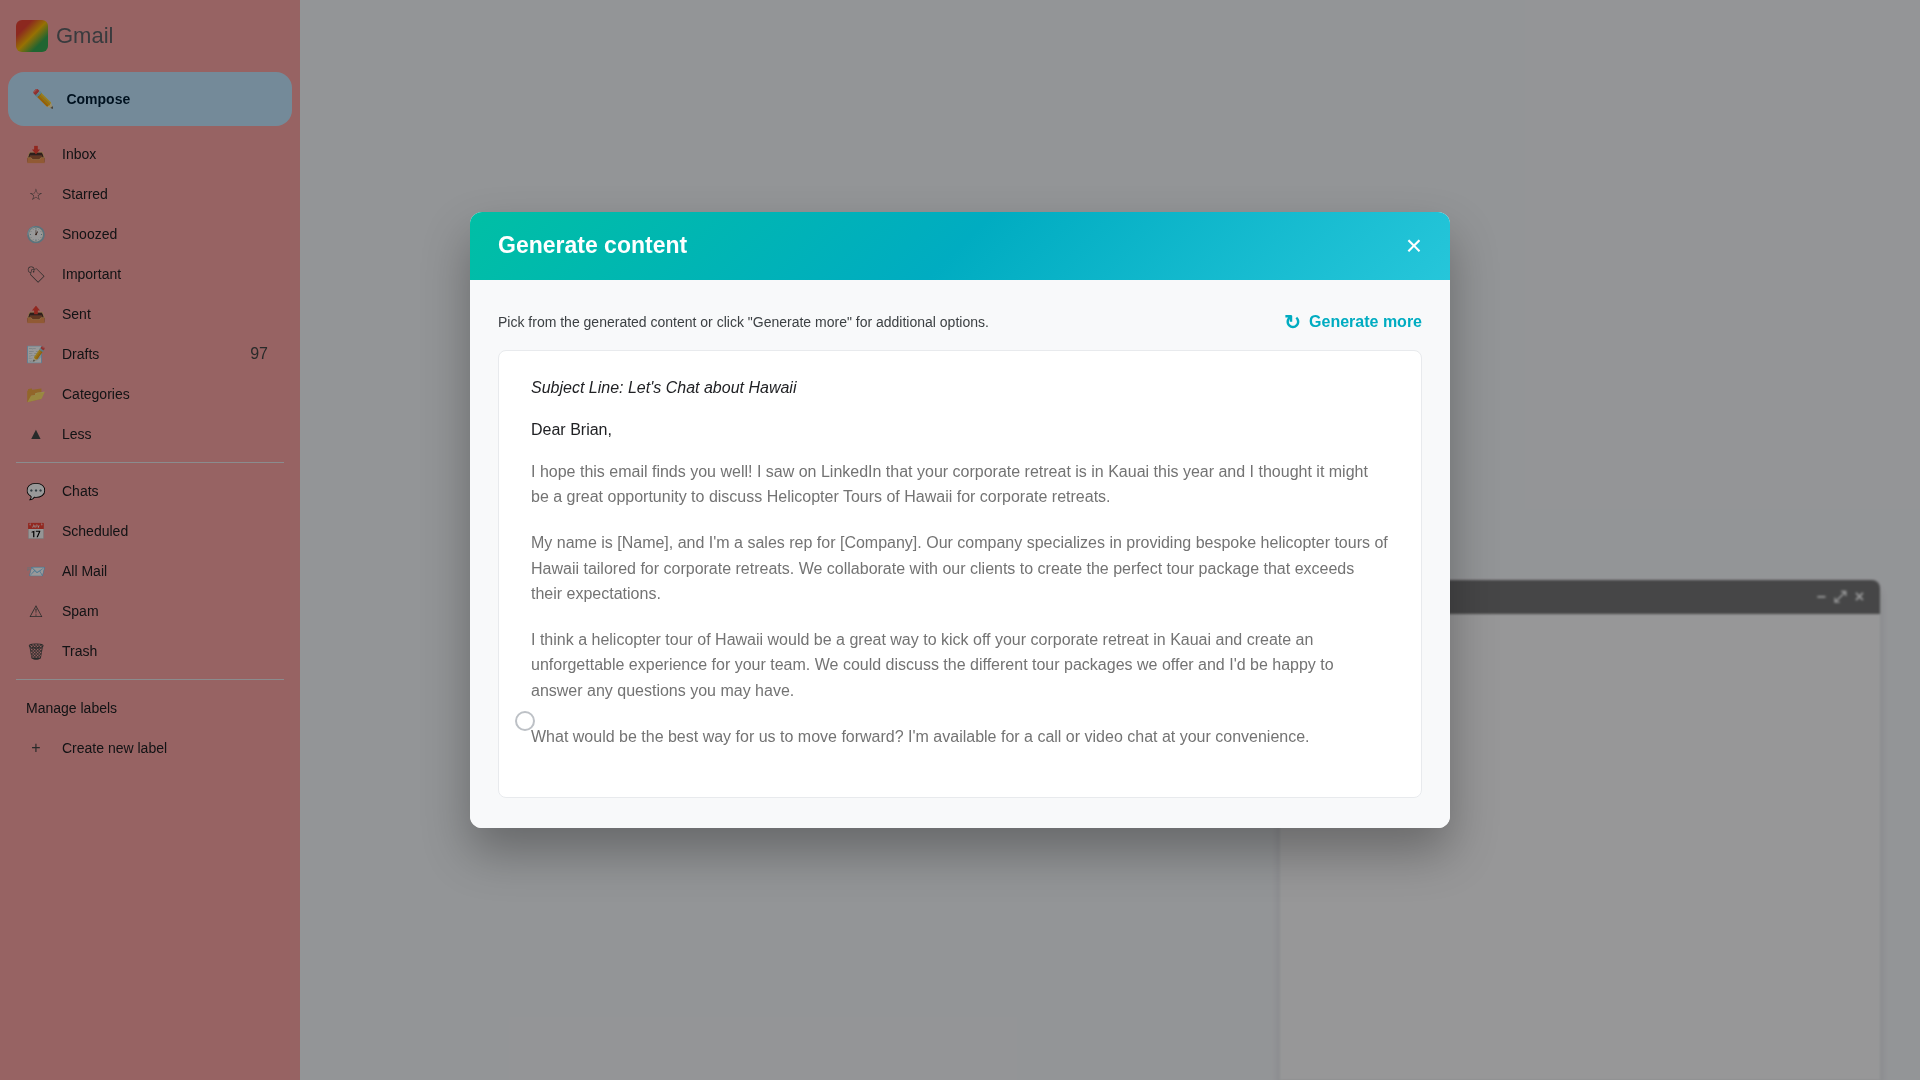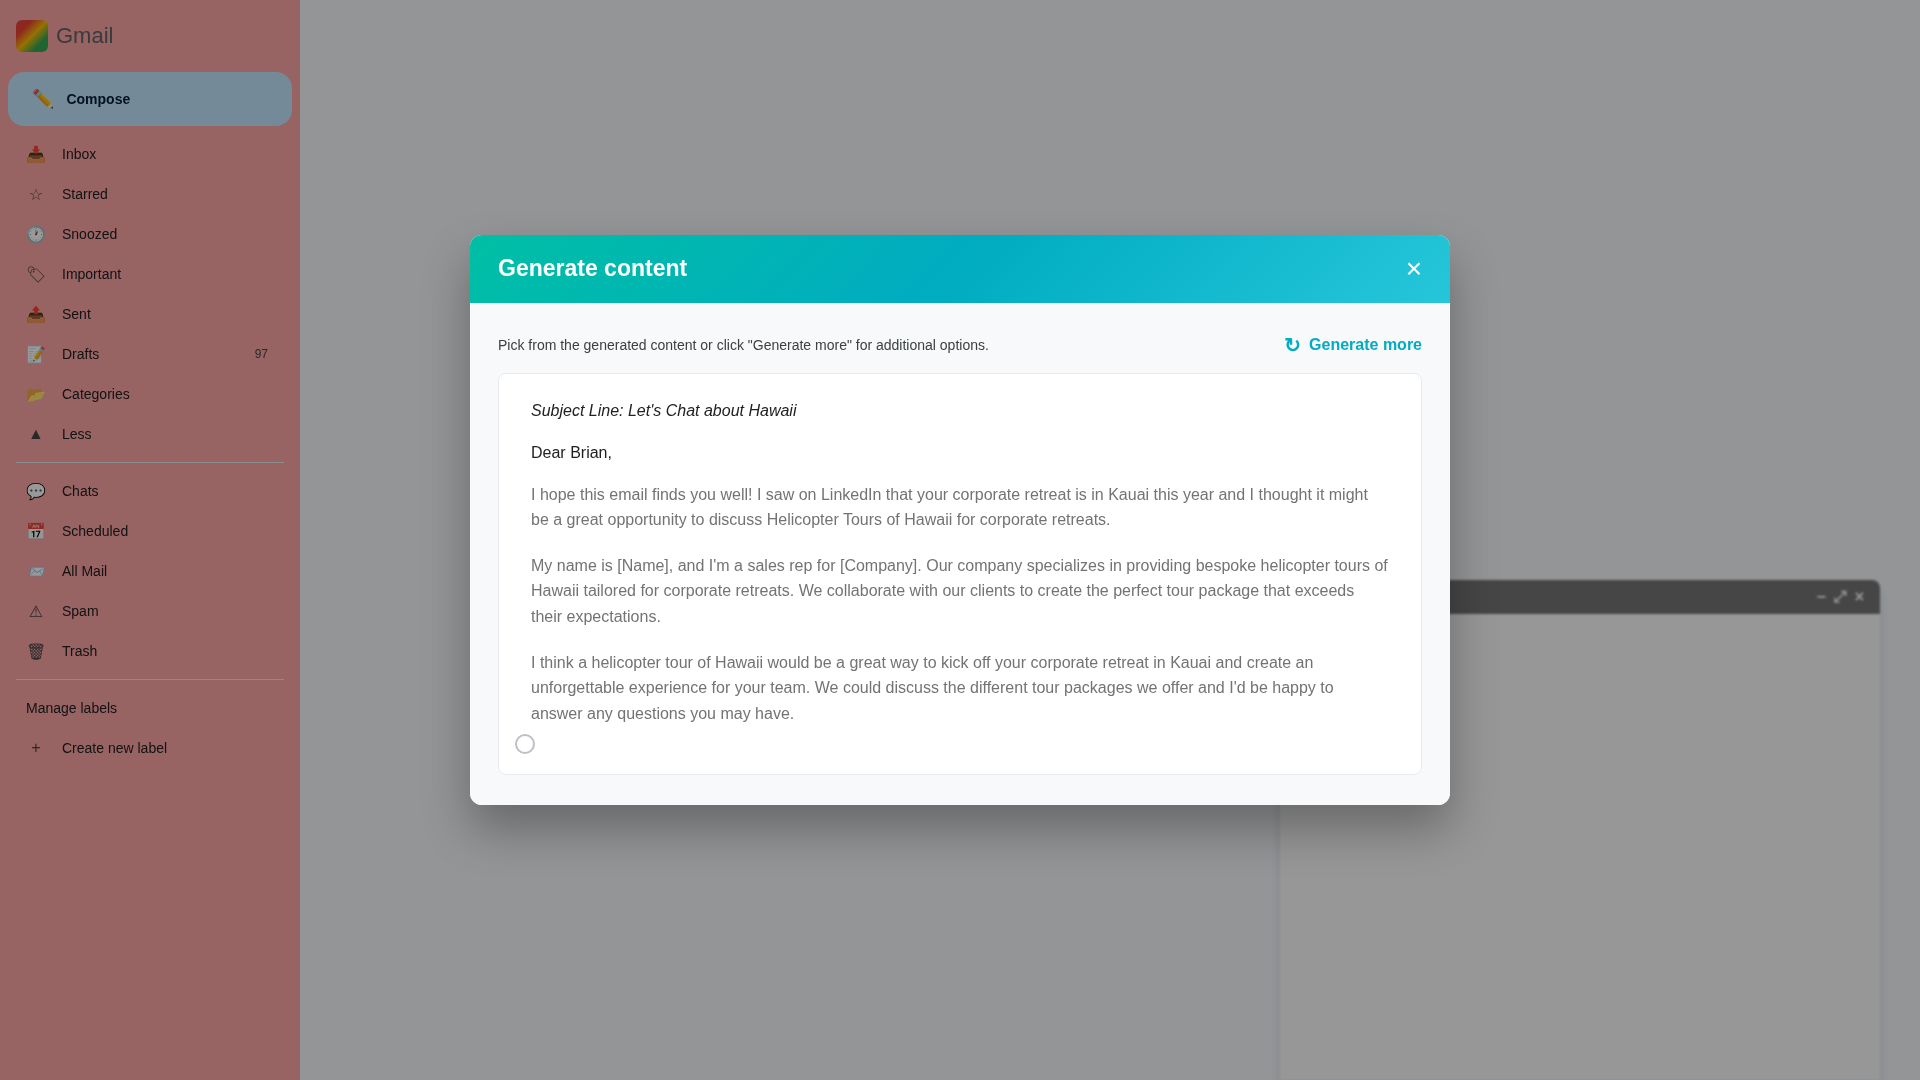--- a/index.html
+++ b/index.html
@@ -71,21 +71,21 @@
       padding: 6px 16px 6px 26px;
       cursor: pointer;
       border-radius: 0 20px 20px 0;
       font-size: 14px;
       color: #202124;
       height: 40px;
       margin-right: 16px;
     }
     .sidebar-item-icon { font-size: 16px; width: 20px; text-align: center; color: #444746; }
     .sidebar-item-label { flex: 1; }
-    .sidebar-item-count { font-size: 12px; color: #444746; }
+    .sidebar-item-count { font-size: 16px; color: #444746; }
 
     .sidebar-divider { height: 1px; background: #e8eaed; margin: 8px 16px; }
 
     
     .main-area {
       flex: 1;
       position: relative;
       filter: blur(1px);
       opacity: 0.7;
     }
@@ -354,20 +354,21 @@
           <p class="email-subject">Subject Line: Let's Chat about Hawaii</p>
 
           <p class="email-greeting">Dear Brian,</p>
 
           <p class="email-paragraph">I hope this email finds you well! I saw on LinkedIn that your corporate retreat is in Kauai this year and I thought it might be a great opportunity to discuss Helicopter Tours of Hawaii for corporate retreats.</p>
 
           <p class="email-paragraph">My name is [Name], and I'm a sales rep for [Company]. Our company specializes in providing bespoke helicopter tours of Hawaii tailored for corporate retreats. We collaborate with our clients to create the perfect tour package that exceeds their expectations.</p>
 
           <p class="email-paragraph">I think a helicopter tour of Hawaii would be a great way to kick off your corporate retreat in Kauai and create an unforgettable experience for your team. We could discuss the different tour packages we offer and I'd be happy to answer any questions you may have.</p>
 
+          <p class="email-paragraph">What would be the best way for us to move forward? I'm available for a call or video chat at your convenience.</p>
 
         </div>
       </div>
 
     </div>
   </div>
 
 </div>
 
 </body></html>

